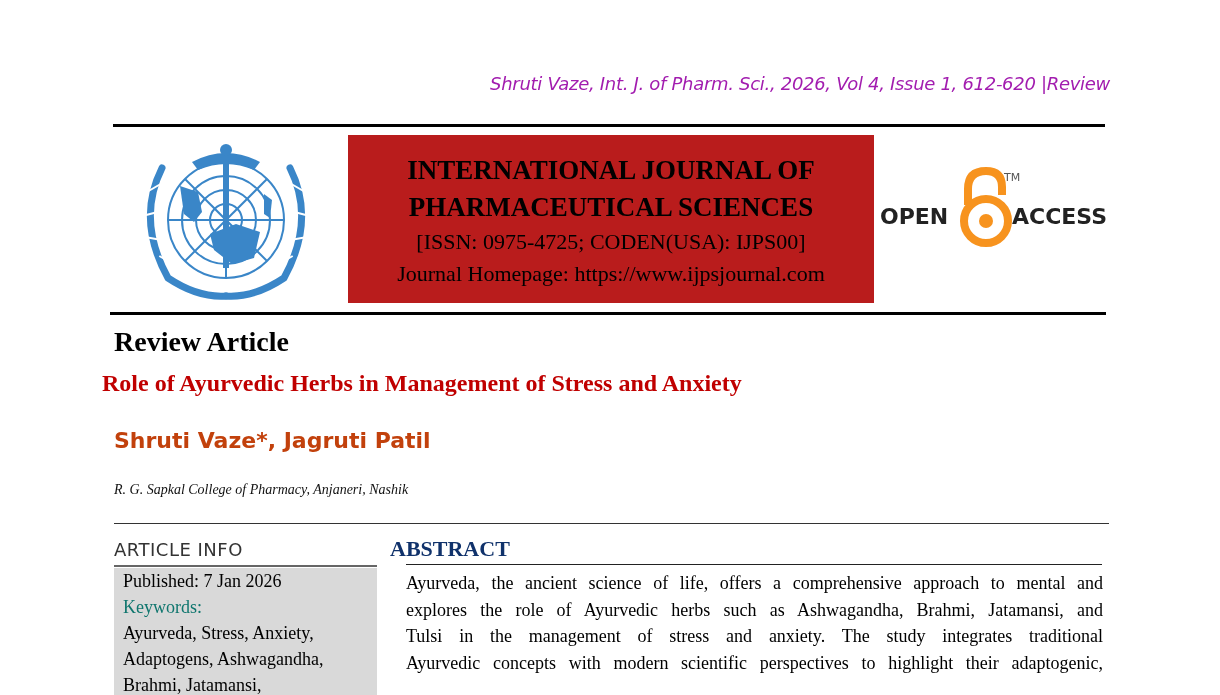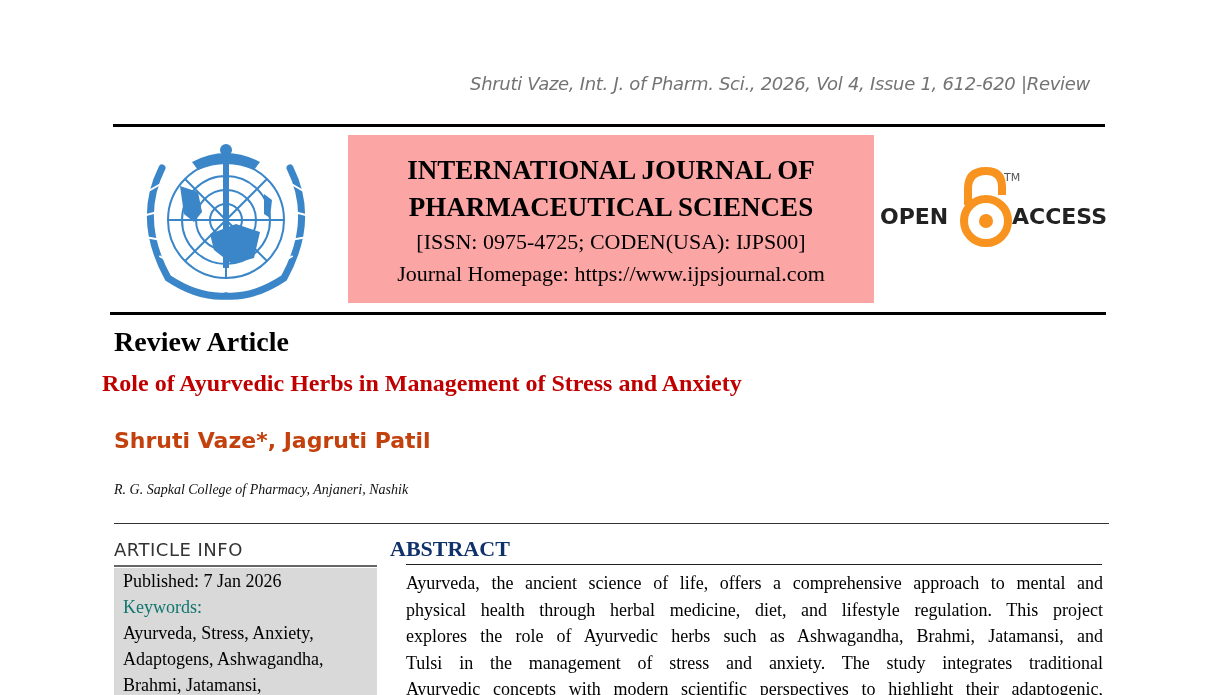--- a/index.html
+++ b/index.html
@@ -1,22 +1,22 @@
 <!DOCTYPE html>
 <html><head>
 <meta charset="utf-8">
 <style>
   html, body { margin:0; padding:0; background:#ffffff; }
   body { width:1220px; height:695px; position:relative; overflow:hidden; font-family:"Liberation Serif", serif; color:#000; }
   .abs { position:absolute; }
-  .running-head { left:470px; top:73px; width:640px; font-family:"DejaVu Sans", sans-serif; font-style:italic; font-size:18px; color:#737373; letter-spacing:-0.3px; }
+  .running-head { left:470px; top:73px; width:640px; text-align:right; font-family:"DejaVu Sans", sans-serif; font-style:italic; font-size:18px; color:#a21caf; letter-spacing:-0.3px; }
   .rule-top { left:113px; top:124px; width:992px; height:3px; background:#000; }
   .rule-mid { left:110px; top:312px; width:996px; height:3px; background:#000; }
   .logo { left:128px; top:138px; width:196px; height:168px; }
-  .masthead { left:348px; top:135px; width:526px; height:168px; background:#fca5a5; text-align:center; }
+  .masthead { left:348px; top:135px; width:526px; height:168px; background:#b91c1c; text-align:center; }
   .masthead .t1 { margin-top:17px; font-weight:bold; font-size:27px; line-height:37px; }
   .masthead .t2 { font-size:22px; line-height:32px; }
   .oa { left:880px; top:165px; width:230px; height:90px; }
   .review-label { left:114px; top:326px; font-weight:bold; font-size:28px; }
   .title { left:102px; top:370px; font-weight:bold; font-size:24px; color:#c00000; white-space:nowrap; }
   .authors { left:114px; top:428px; font-family:"DejaVu Sans", sans-serif; font-weight:bold; font-size:22px; color:#c2410c; }
   .affil { left:114px; top:482px; font-style:italic; font-size:14px; color:#111; }
   .rule-thin { left:114px; top:523px; width:995px; height:1px; background:#333; }
   .ai-head { left:114px; top:539px; font-family:"DejaVu Sans", sans-serif; font-weight:normal; font-size:18px; color:#333; letter-spacing:0.5px; }
   .ai-rule { left:114px; top:565px; width:263px; height:2px; background:#666; }
@@ -109,17 +109,16 @@
   <div class="kw-label">Keywords:</div>
   <div>Ayurveda, Stress, Anxiety,</div>
   <div>Adaptogens, Ashwagandha,</div>
   <div>Brahmi, Jatamansi,</div>
 </div>
 
 <div class="abs abs-head">ABSTRACT</div>
 <div class="abs abs-rule"></div>
 <div class="abs abs-body">
   <p>Ayurveda, the ancient science of life, offers a comprehensive approach to mental and</p>
-  <p>physical health through herbal medicine, diet, and lifestyle regulation. This project</p>
   <p>explores the role of Ayurvedic herbs such as Ashwagandha, Brahmi, Jatamansi, and</p>
   <p>Tulsi in the management of stress and anxiety. The study integrates traditional</p>
   <p>Ayurvedic concepts with modern scientific perspectives to highlight their adaptogenic,</p>
 </div>
 
 </body></html>

